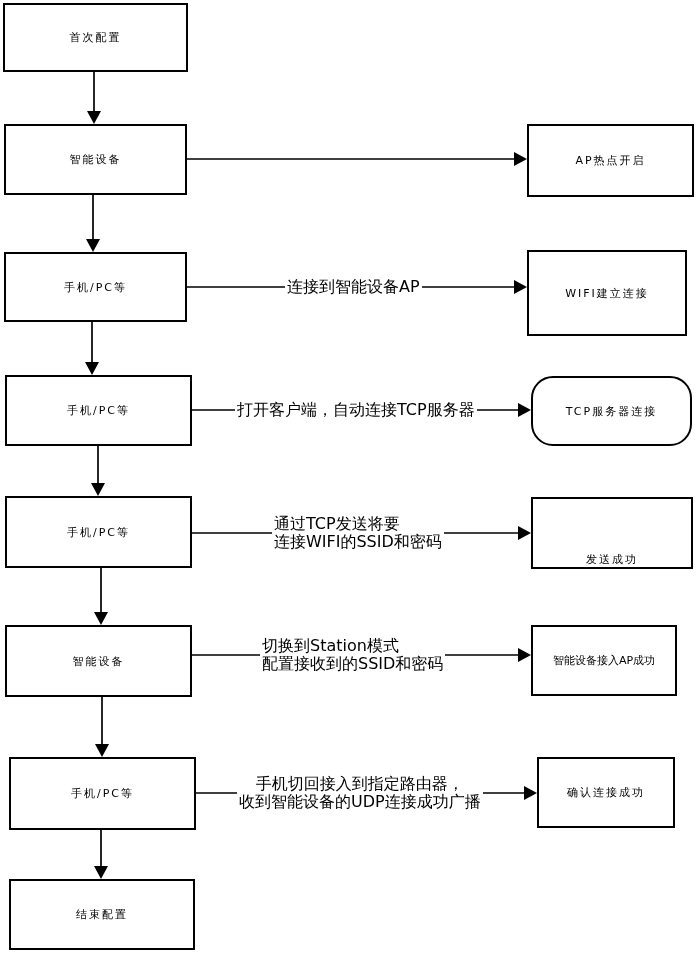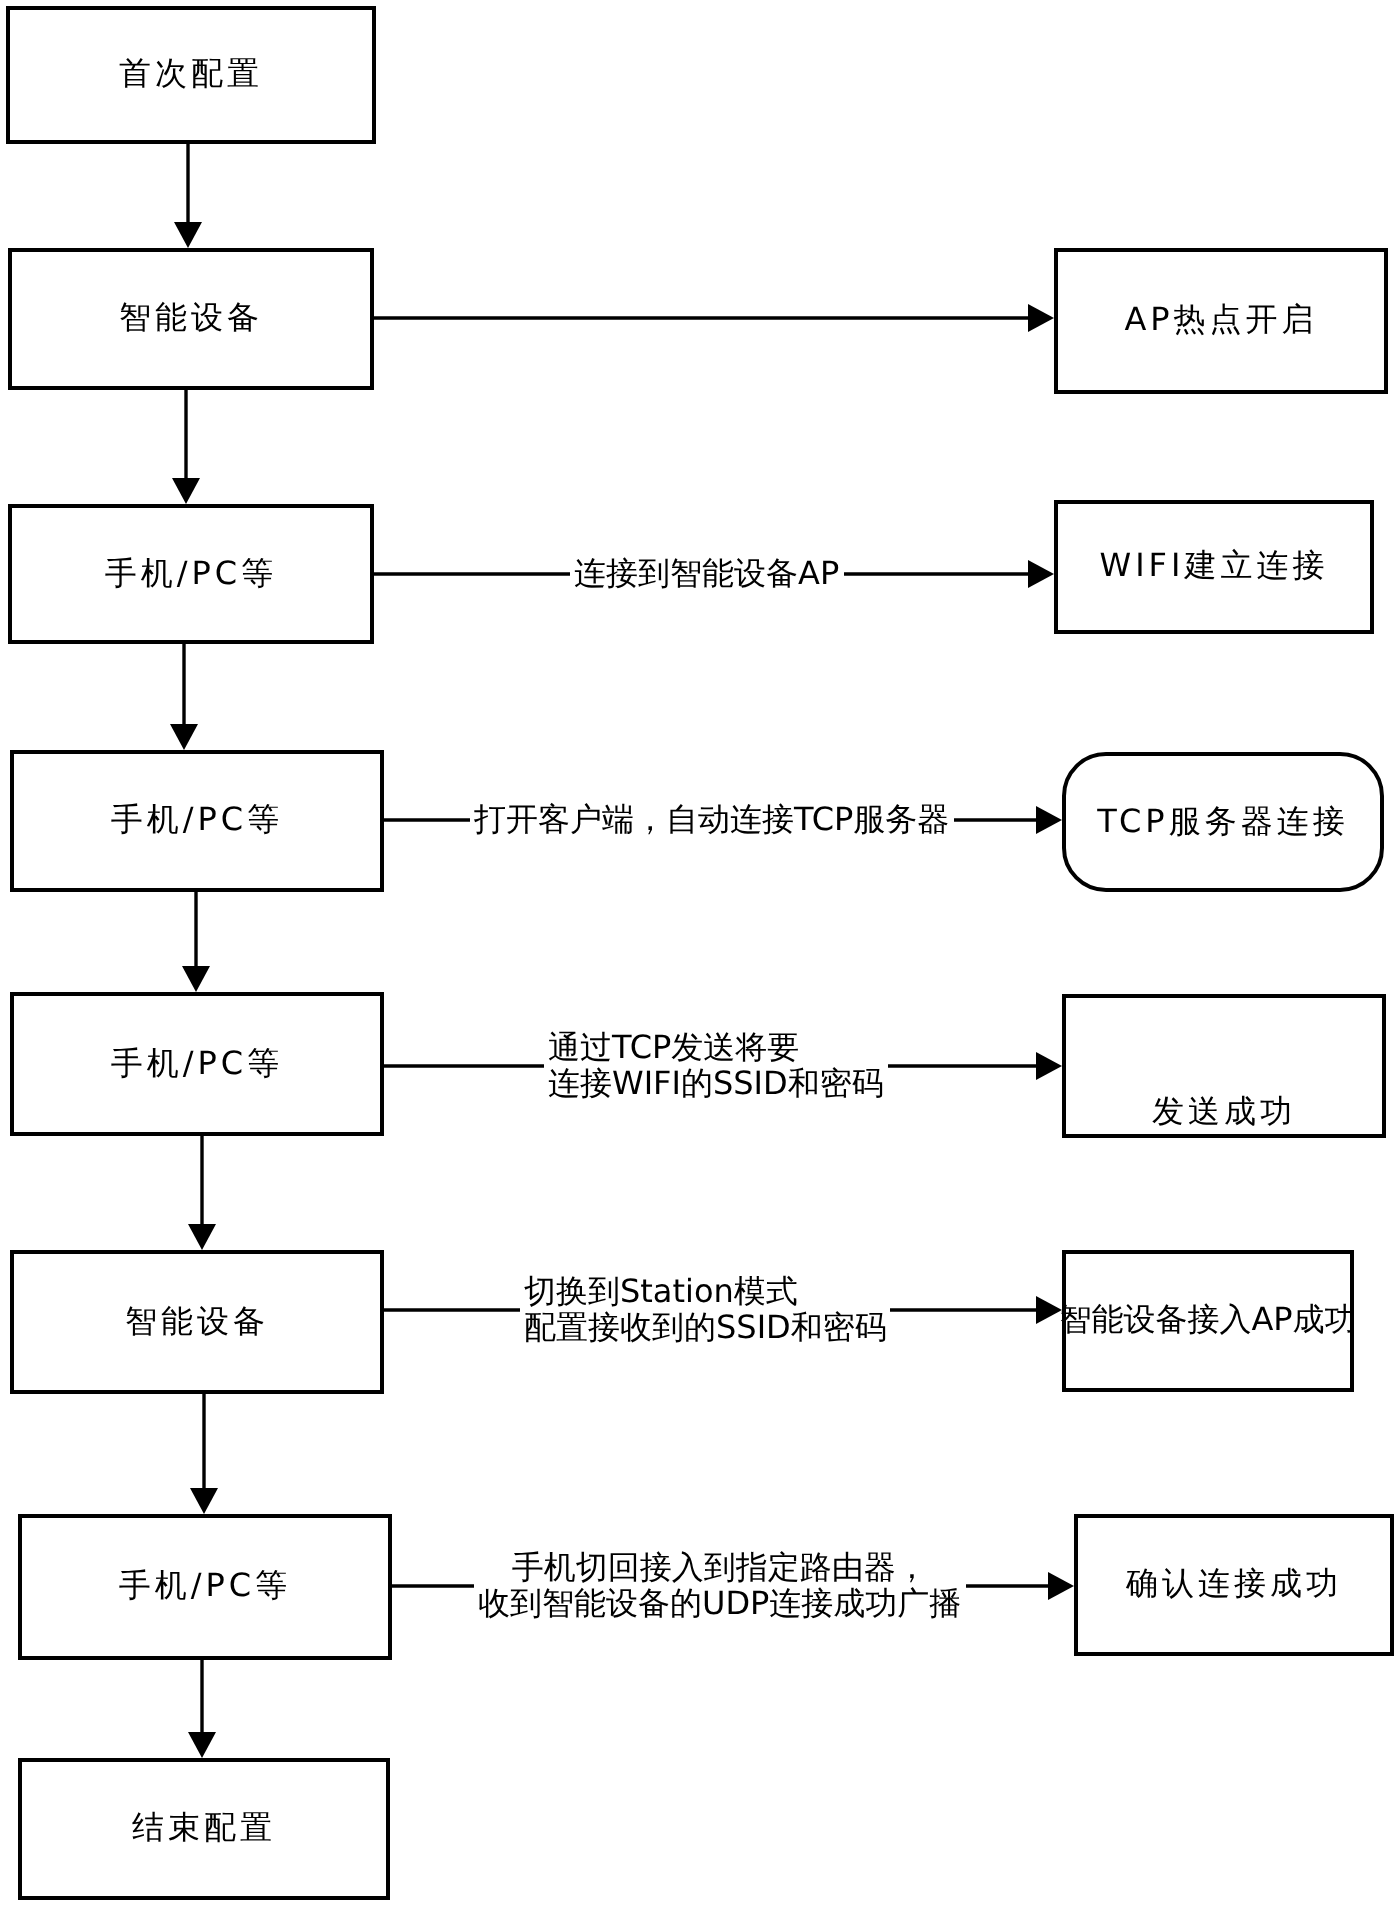--- a/index.html
+++ b/index.html
@@ -19,21 +19,21 @@
     z-index: 1;
   }
   .node {
     position: absolute;
     box-sizing: border-box;
     border: 2px solid #000000;
     background: #ffffff;
     display: flex;
     align-items: center;
     justify-content: center;
-    font-size: 16px;
+    font-size: 11px;
     letter-spacing: 2px;
     white-space: nowrap;
     z-index: 2;
   }
   .edge-label {
     position: absolute;
     background: #ffffff;
     font-size: 16px;
     line-height: 18px;
     white-space: nowrap;
@@ -124,33 +124,33 @@
   <div class="node" style="left:9px;  top:757px; width:187px; height:73px;">
       <span>手机/PC等</span>
     </div>
   <div class="node" style="left:9px;  top:879px; width:186px; height:71px;font-family:Liberation Mono, monospace;">
       <span>结束配置</span>
     </div>
 
   <div class="node" style="left:527px; top:124px; width:167px; height:73px;">
       <span>AP热点开启</span>
     </div>
-  <div class="node" style="left:527px; top:250px; width:160px; height:67px;">
+  <div class="node" style="left:527px; top:250px; width:160px; height:86px;">
       <span>WIFI建立连接</span>
     </div>
   <div class="node" style="left:531px; top:376px; width:161px; height:70px;border-radius:22px;">
       <span>TCP服务器连接</span>
     </div>
   <div class="node" style="left:531px; top:497px; width:162px; height:72px;align-items:flex-end;">
       <span>发送成功</span>
     </div>
   <div class="node" style="left:531px; top:625px; width:146px; height:71px; letter-spacing:0;">
       <span>智能设备接入AP成功</span>
     </div>
-  <div class="node" style="left:537px; top:757px; width:160px; height:71px;font-family:Liberation Mono, monospace;">
+  <div class="node" style="left:537px; top:757px; width:138px; height:71px;font-family:Liberation Mono, monospace;">
       <span>确认连接成功</span>
     </div>
 
   <div class="edge-label" style="left:285px; top:278px;">
     <div>连接到智能设备AP</div>
   </div>
   <div class="edge-label" style="left:235px; top:401px;">
     <div>打开客户端，自动连接TCP服务器</div>
   </div>
   <div class="edge-label" style="left:272px; top:515px;">

